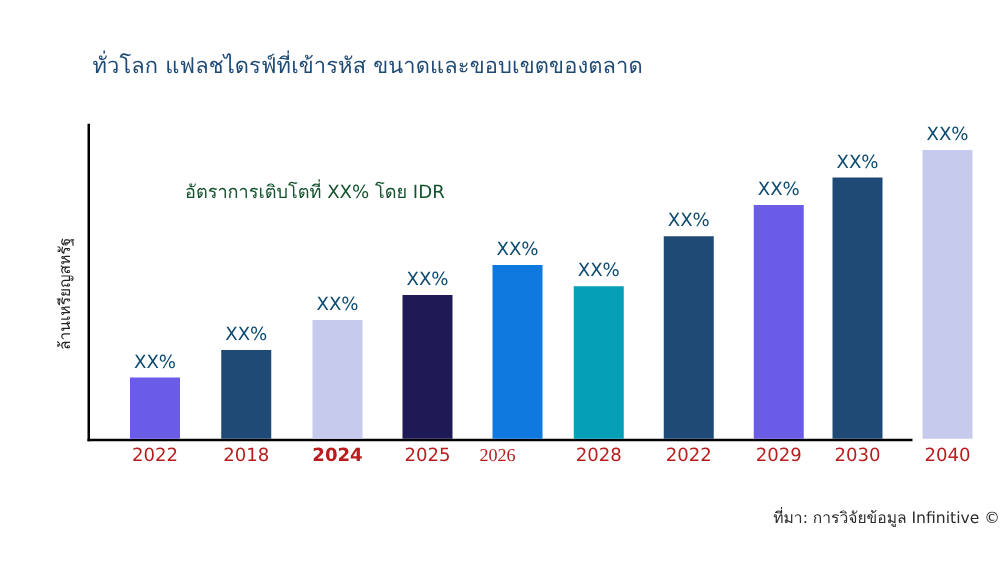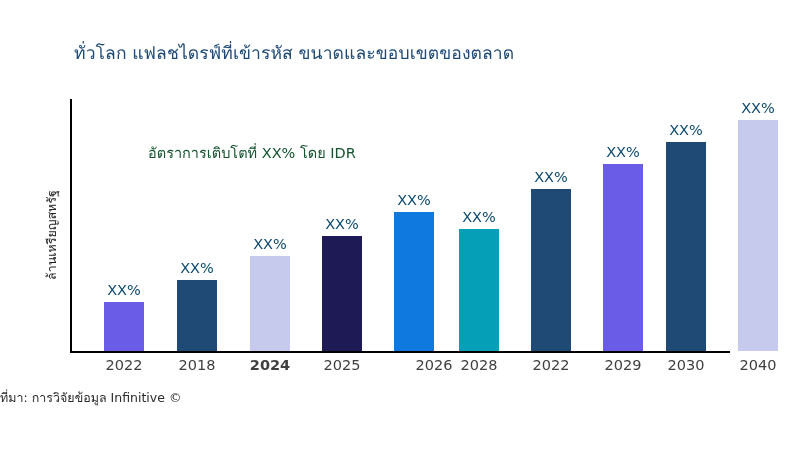--- a/index.html
+++ b/index.html
@@ -77,40 +77,40 @@
     transform: translateX(-50%);
     font-size: 14.5px;
     color: #0c4a6e;
     white-space: nowrap;
   }
   .tick-label {
     position: absolute;
     top: 357px;
     text-align: center;
     font-size: 14.5px;
-    color: #404040;
+    color: #b91c1c;
   }
 
   
   #growth-annotation {
     position: absolute;
     left: 148px;
     top: 141px;
     font-size: 14.5px;
     color: #14532d;
     white-space: nowrap;
   }
 
   
   #source-note {
     position: absolute;
     left: 0;
-    top: 388px;
+    top: 404px;
     width: 800px;
-    text-align: left;
+    text-align: right;
     font-size: 12.5px;
     color: #2b2b2b;
   }
 </style>
 </head>
 <body>
 
 <div id="chart-root">
 
   <div id="chart-title">ทั่วโลก แฟลชไดรฟ์ที่เข้ารหัส ขนาดและขอบเขตของตลาด</div>
@@ -128,21 +128,21 @@
       <div class="bar-value" style="left: 197px; top: 260px;">XX%</div>
       <div class="tick-label" style="left: 167px; width: 60px;">2018</div>
       <div class="bar" style="position: absolute; left: 250px; width: 40px; top: 256px; height: 95px; background: rgb(198, 203, 238);"></div>
       <div class="bar-value" style="left: 270px; top: 236px;">XX%</div>
       <div class="tick-label" style="left: 240px; width: 60px; font-weight: bold;">2024</div>
       <div class="bar" style="position: absolute; left: 322px; width: 40px; top: 236px; height: 115px; background: rgb(30, 26, 85);"></div>
       <div class="bar-value" style="left: 342px; top: 216px;">XX%</div>
       <div class="tick-label" style="left: 312px; width: 60px;">2025</div>
       <div class="bar" style="position: absolute; left: 394px; width: 40px; top: 212px; height: 139px; background: rgb(16, 121, 224);"></div>
       <div class="bar-value" style="left: 414px; top: 192px;">XX%</div>
-      <div class="tick-label" style="left: 404px; width: 60px;">2026</div>
+      <div class="tick-label" style="left: 368px; width: 60px; font-family: Liberation Serif, serif;">2026</div>
       <div class="bar" style="position: absolute; left: 459px; width: 40px; top: 229px; height: 122px; background: rgb(5, 160, 184);"></div>
       <div class="bar-value" style="left: 479px; top: 209px;">XX%</div>
       <div class="tick-label" style="left: 449px; width: 60px;">2028</div>
       <div class="bar" style="position: absolute; left: 531px; width: 40px; top: 189px; height: 162px; background: rgb(31, 74, 117);"></div>
       <div class="bar-value" style="left: 551px; top: 169px;">XX%</div>
       <div class="tick-label" style="left: 521px; width: 60px;">2022</div>
       <div class="bar" style="position: absolute; left: 603px; width: 40px; top: 164px; height: 187px; background: rgb(107, 92, 232);"></div>
       <div class="bar-value" style="left: 623px; top: 144px;">XX%</div>
       <div class="tick-label" style="left: 593px; width: 60px; text-align: center;">2029</div>
       <div class="bar" style="position: absolute; left: 666px; width: 40px; top: 142px; height: 209px; background: rgb(31, 74, 117);"></div>

